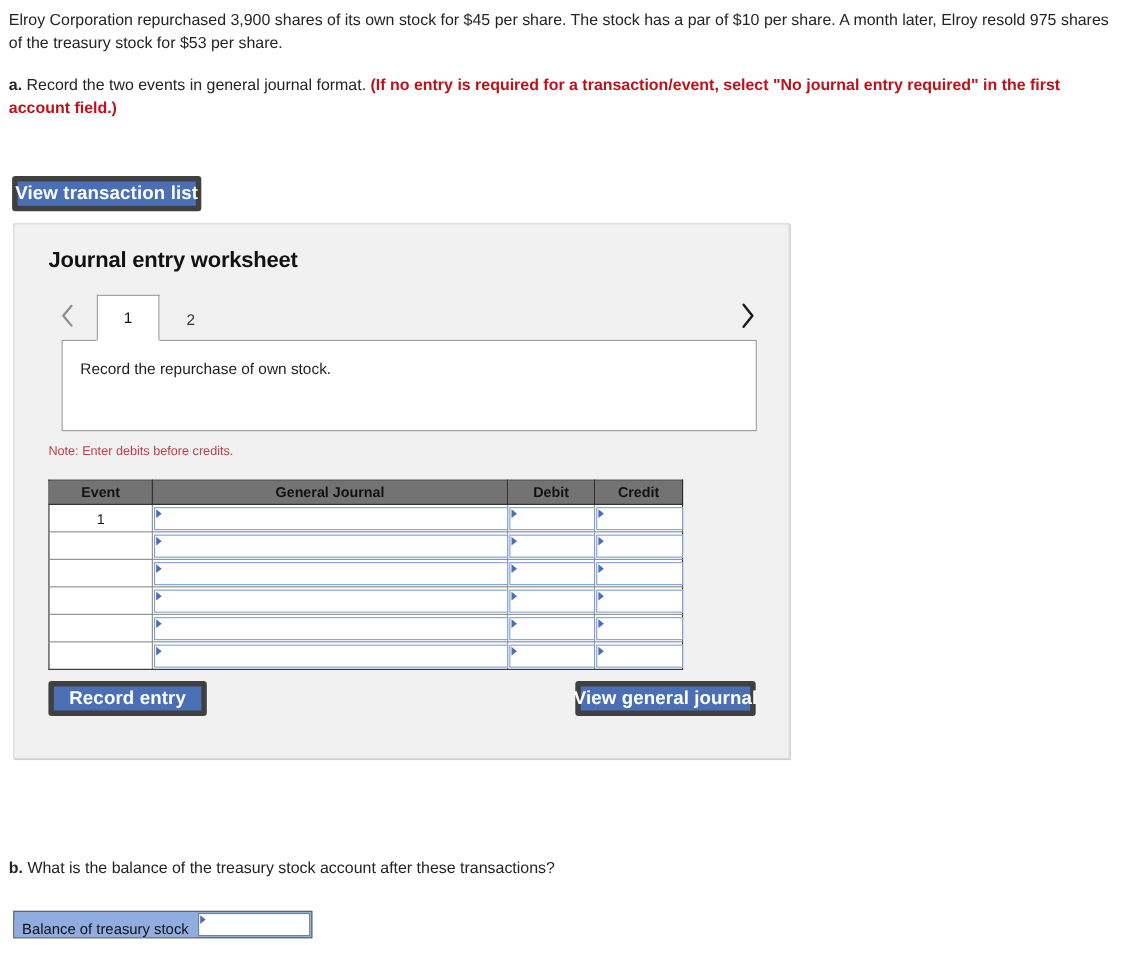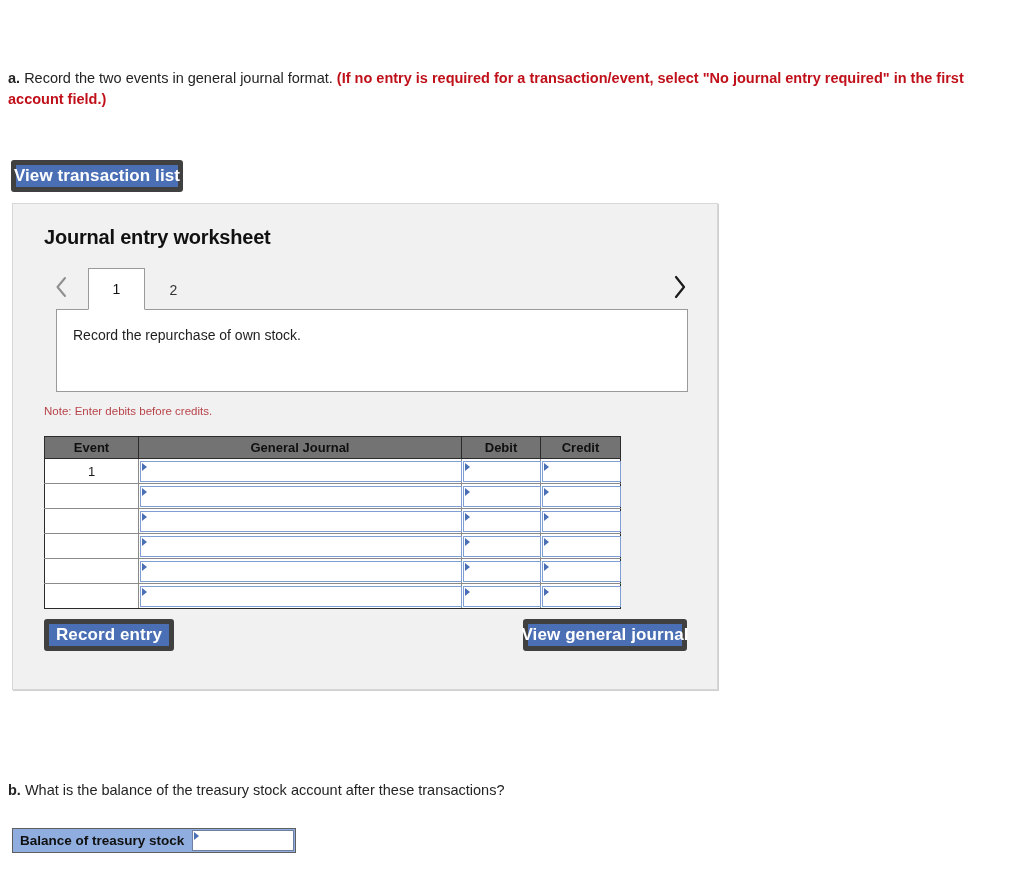--- a/index.html
+++ b/index.html
@@ -226,43 +226,42 @@
     width: 0;
     height: 0;
     border-top: 4px solid transparent;
     border-bottom: 4px solid transparent;
     border-left: 5px solid #4a6fb5;
   }
 
   .cellwrap { padding: 0 1px; }
 
   
-  #record-entry { position: absolute; left: 31px;  top: 415px; width: 130px; height: 32px; }
+  #record-entry { position: absolute; left: 31px;  top: 415px; width: 144px; height: 32px; }
   #clear-entry  { position: absolute; left: 220px; top: 415px; width: 146px; height: 32px; }
   #view-general-journal { position: absolute; left: 510px; top: 415px; width: 164px; height: 32px; }
 
   
   .part-b {
     position: absolute;
     left: 8px;
     top: 782px;
     font-size: 14.5px;
     color: #242424;
   }
 
   .balance-row {
     position: absolute;
     left: 12px;
     top: 828px;
     display: flex;
-    align-items: center;
+    align-items: flex-end;
     border: 1px solid #5f5f5f;
     height: 25px;
     background: #8fadde;
-    font-weight: bold;
   }
   .balance-label {
     background: #8fadde;
     font-size: 13.5px;
     color: #101010;
     display: flex;
     align-items: center;
     padding: 0 7px 0 7px;
     white-space: nowrap;
   }
@@ -290,20 +289,21 @@
     border-top: 4px solid transparent;
     border-bottom: 4px solid transparent;
     border-left: 5px solid #4a6fb5;
   }
 </style>
 </head>
 <body>
 
 <div class="page">
 
+  <div class="prompt">Elroy Corporation repurchased 3,900 shares of its own stock for $45 per share. The stock has a par of $10 per share. A month later, Elroy resold 975 shares of the treasury stock for $53 per share.</div>
 
   <div class="required-block">
     <span class="bold">a.</span>
     <span>Record the two events in general journal format.</span>
     <span class="red-bold">(If no entry is required for a transaction/event, select "No journal entry required" in the first account field.)</span>
   </div>
 
   <div class="btn" id="view-transaction-list">View transaction list</div>
 
   <div class="panel">

